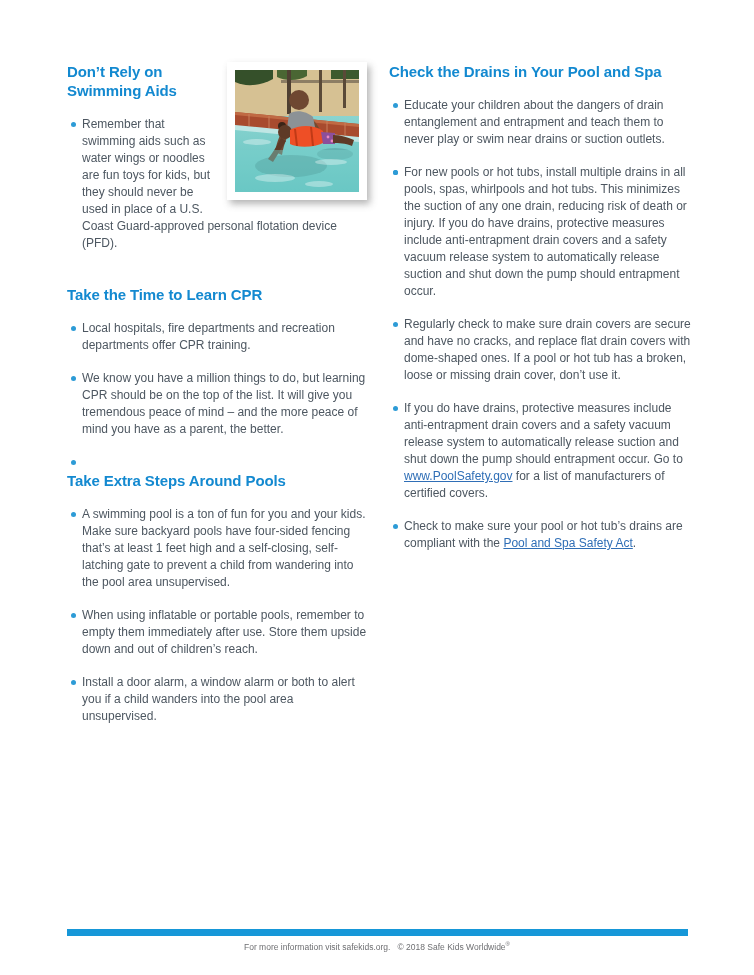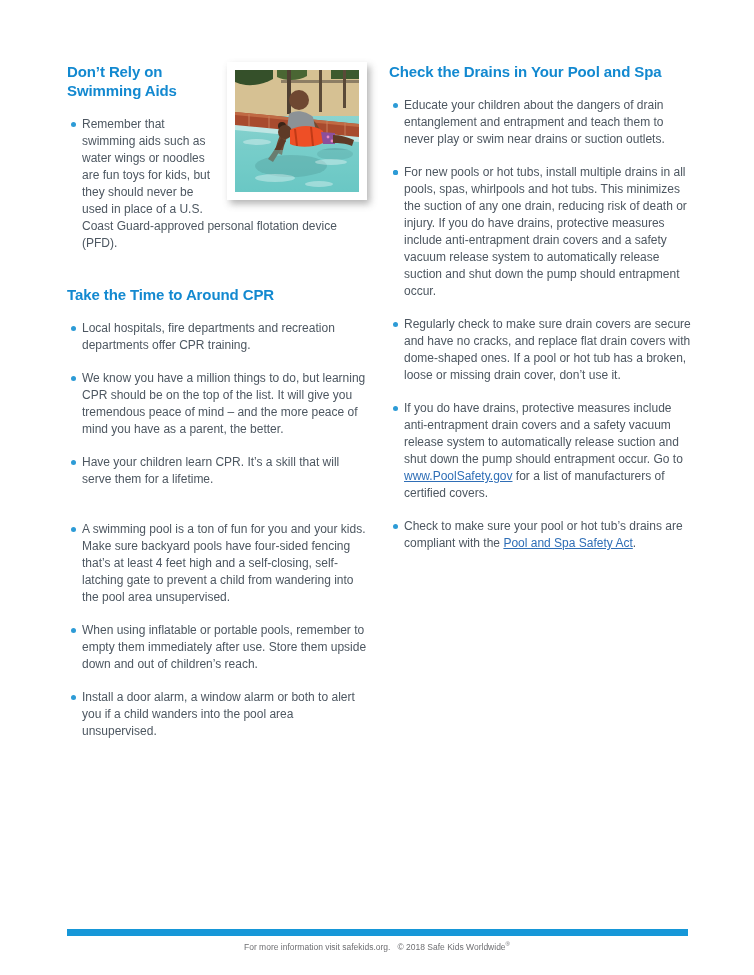--- a/index.html
+++ b/index.html
@@ -105,35 +105,36 @@
           </g>
         </svg>
       </div>
       <h2 class="heading">Don’t Rely on Swimming Aids</h2>
       <p class="bullet">
         <span class="dot"></span><span>Remember that swimming aids such as water wings or noodles are fun toys for kids, but they should never be used in place of a U.S. Coast Guard-approved personal flotation device (PFD).</span>
       </p>
     </div>
 
     <div class="section spaced" style="clear:both;">
-      <h2 class="heading">Take the Time to Around CPR</h2>
+      <h2 class="heading">Take the Time to Learn CPR</h2>
       <p class="bullet">
         <span class="dot"></span><span>Local hospitals, fire departments and recreation departments offer CPR training.</span>
       </p>
       <p class="bullet">
         <span class="dot"></span><span>We know you have a million things to do, but learning CPR should be on the top of the list. It will give you tremendous peace of mind – and the more peace of mind you have as a parent, the better.</span>
       </p>
       <p class="bullet">
-        <span class="dot"></span><span>Have your children learn CPR. It’s a skill that will serve them for a lifetime.</span>
+        <span class="dot"></span>
       </p>
     </div>
 
     <div class="section spaced">
+      <h2 class="heading">Take Extra Steps Around Pools</h2>
       <p class="bullet">
-        <span class="dot"></span><span>A swimming pool is a ton of fun for you and your kids. Make sure backyard pools have four-sided fencing that’s at least 4 feet high and a self-closing, self-latching gate to prevent a child from wandering into the pool area unsupervised.</span>
+        <span class="dot"></span><span>A swimming pool is a ton of fun for you and your kids. Make sure backyard pools have four-sided fencing that’s at least 1 feet high and a self-closing, self-latching gate to prevent a child from wandering into the pool area unsupervised.</span>
       </p>
       <p class="bullet">
         <span class="dot"></span><span>When using inflatable or portable pools, remember to empty them immediately after use. Store them upside down and out of children’s reach.</span>
       </p>
       <p class="bullet">
         <span class="dot"></span><span>Install a door alarm, a window alarm or both to alert you if a child wanders into the pool area unsupervised.</span>
       </p>
     </div>
   </div>
 

